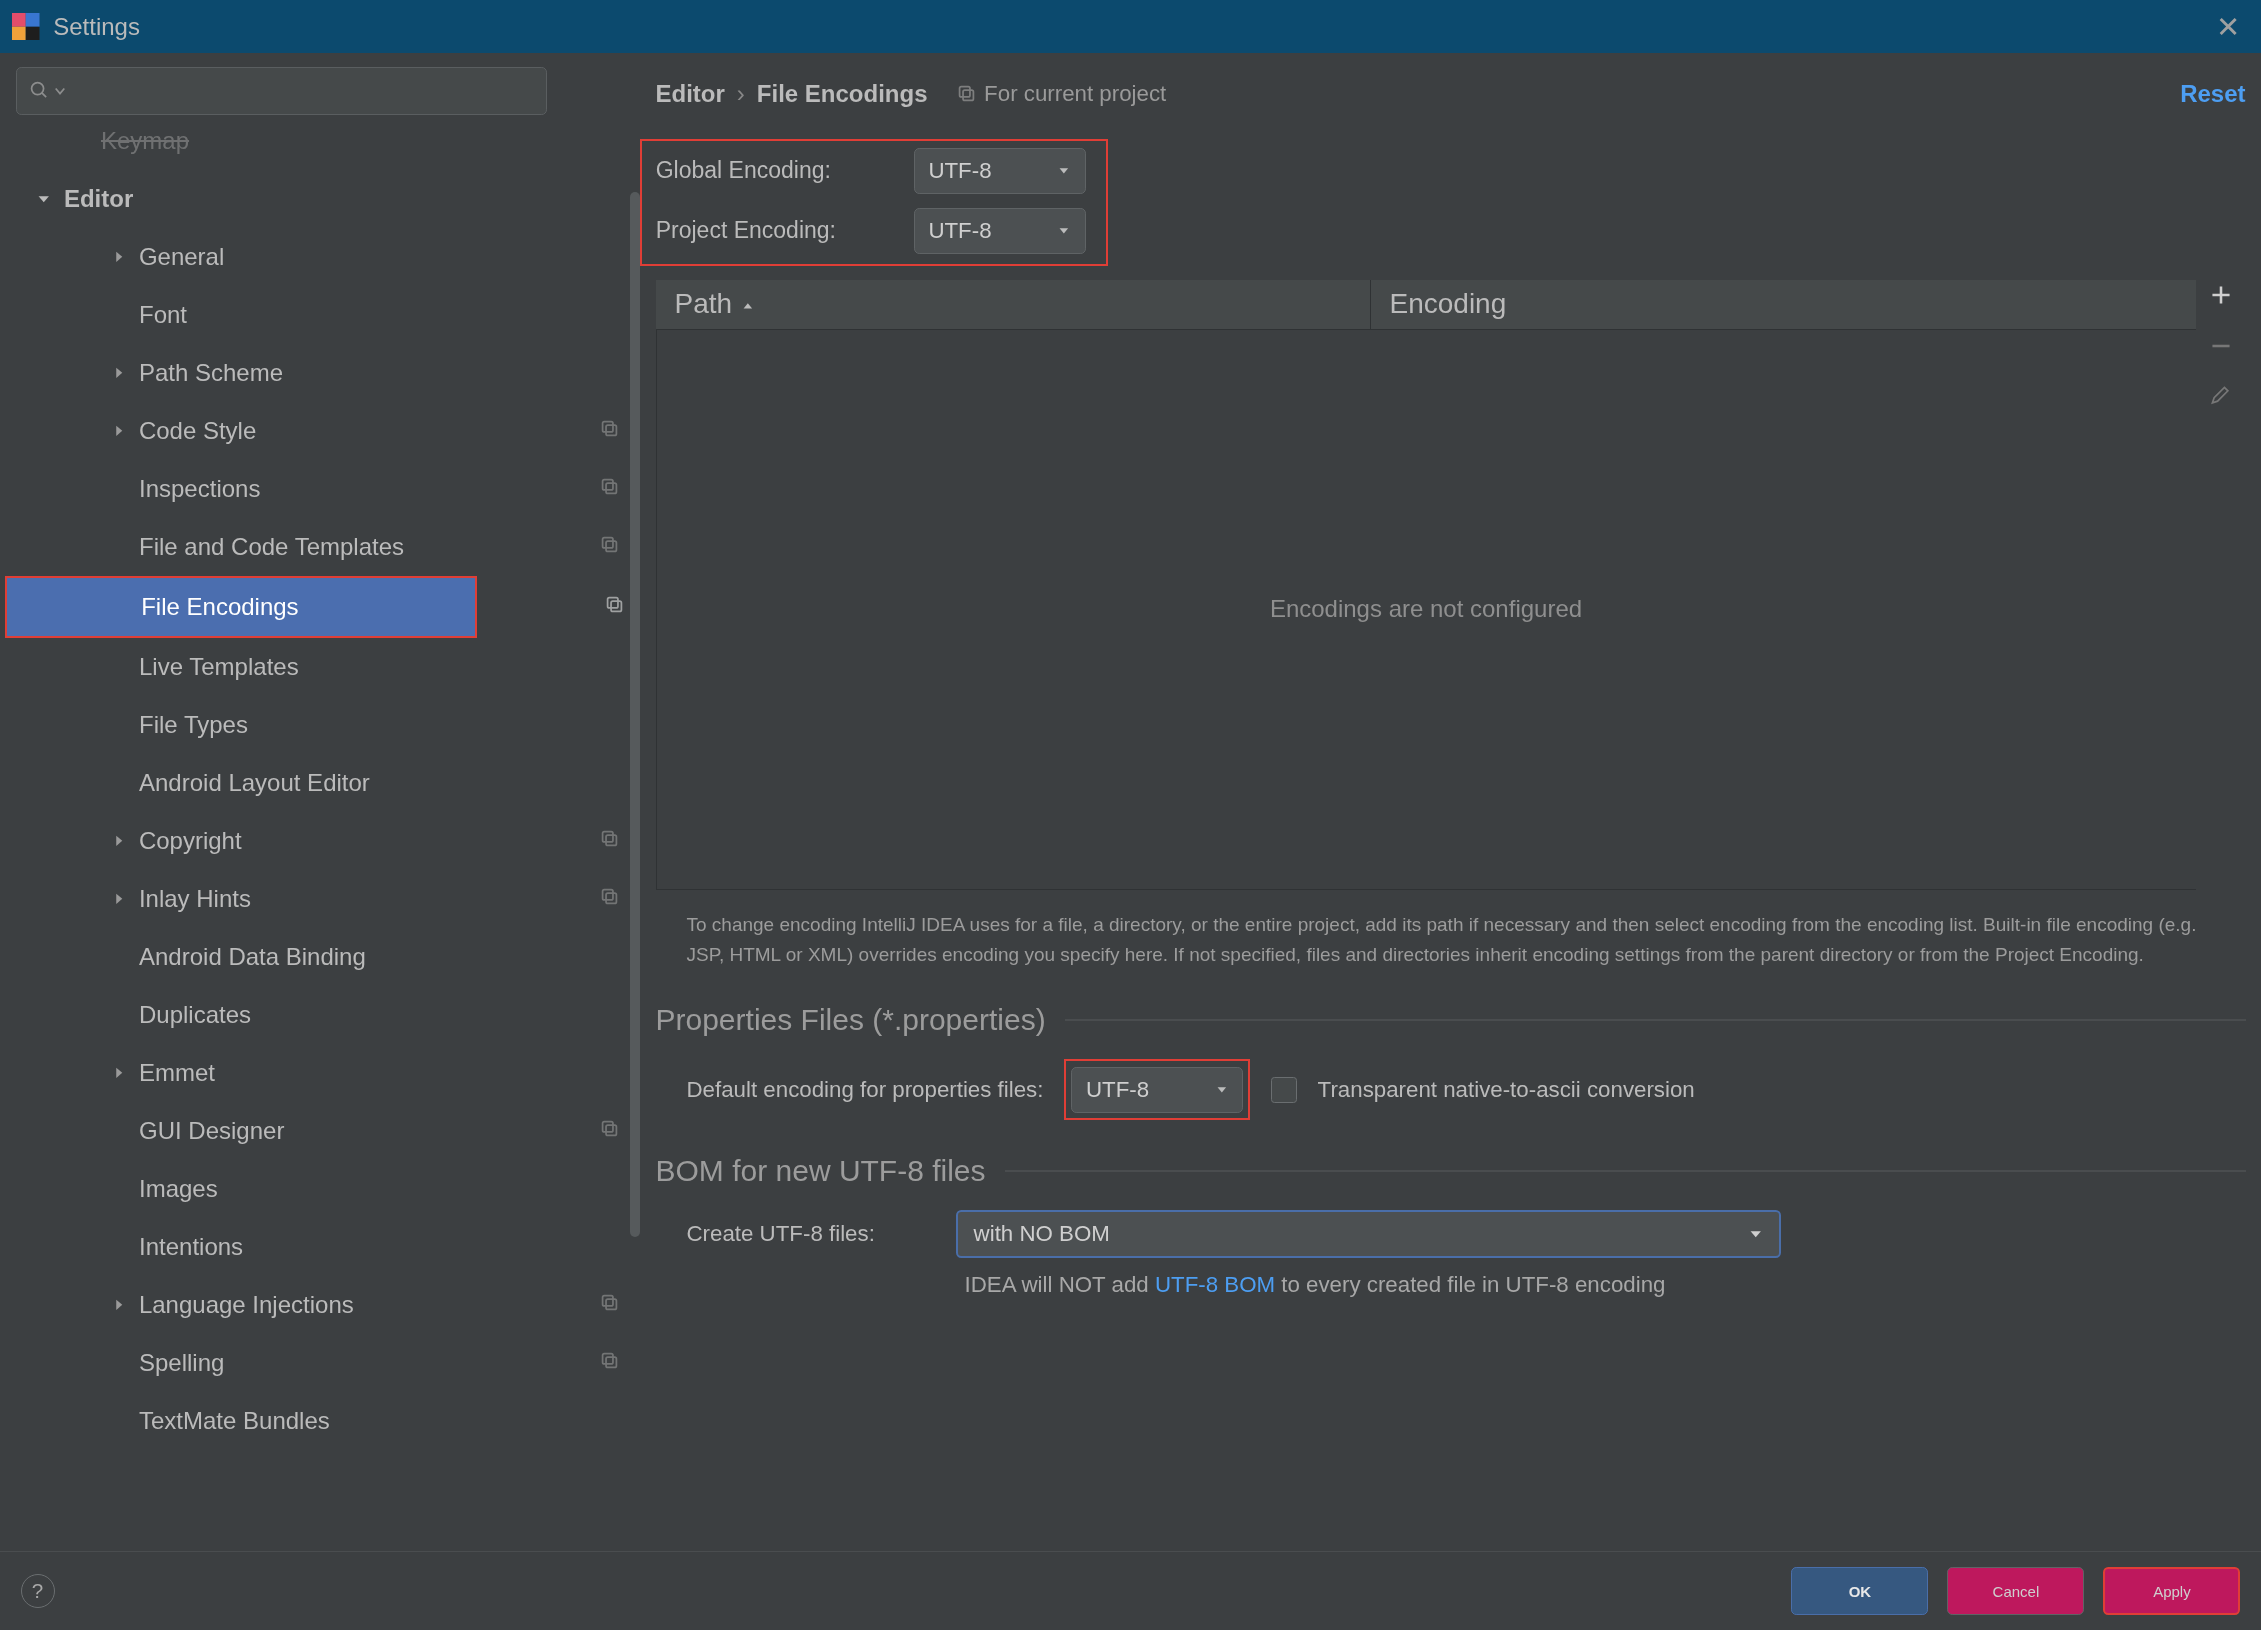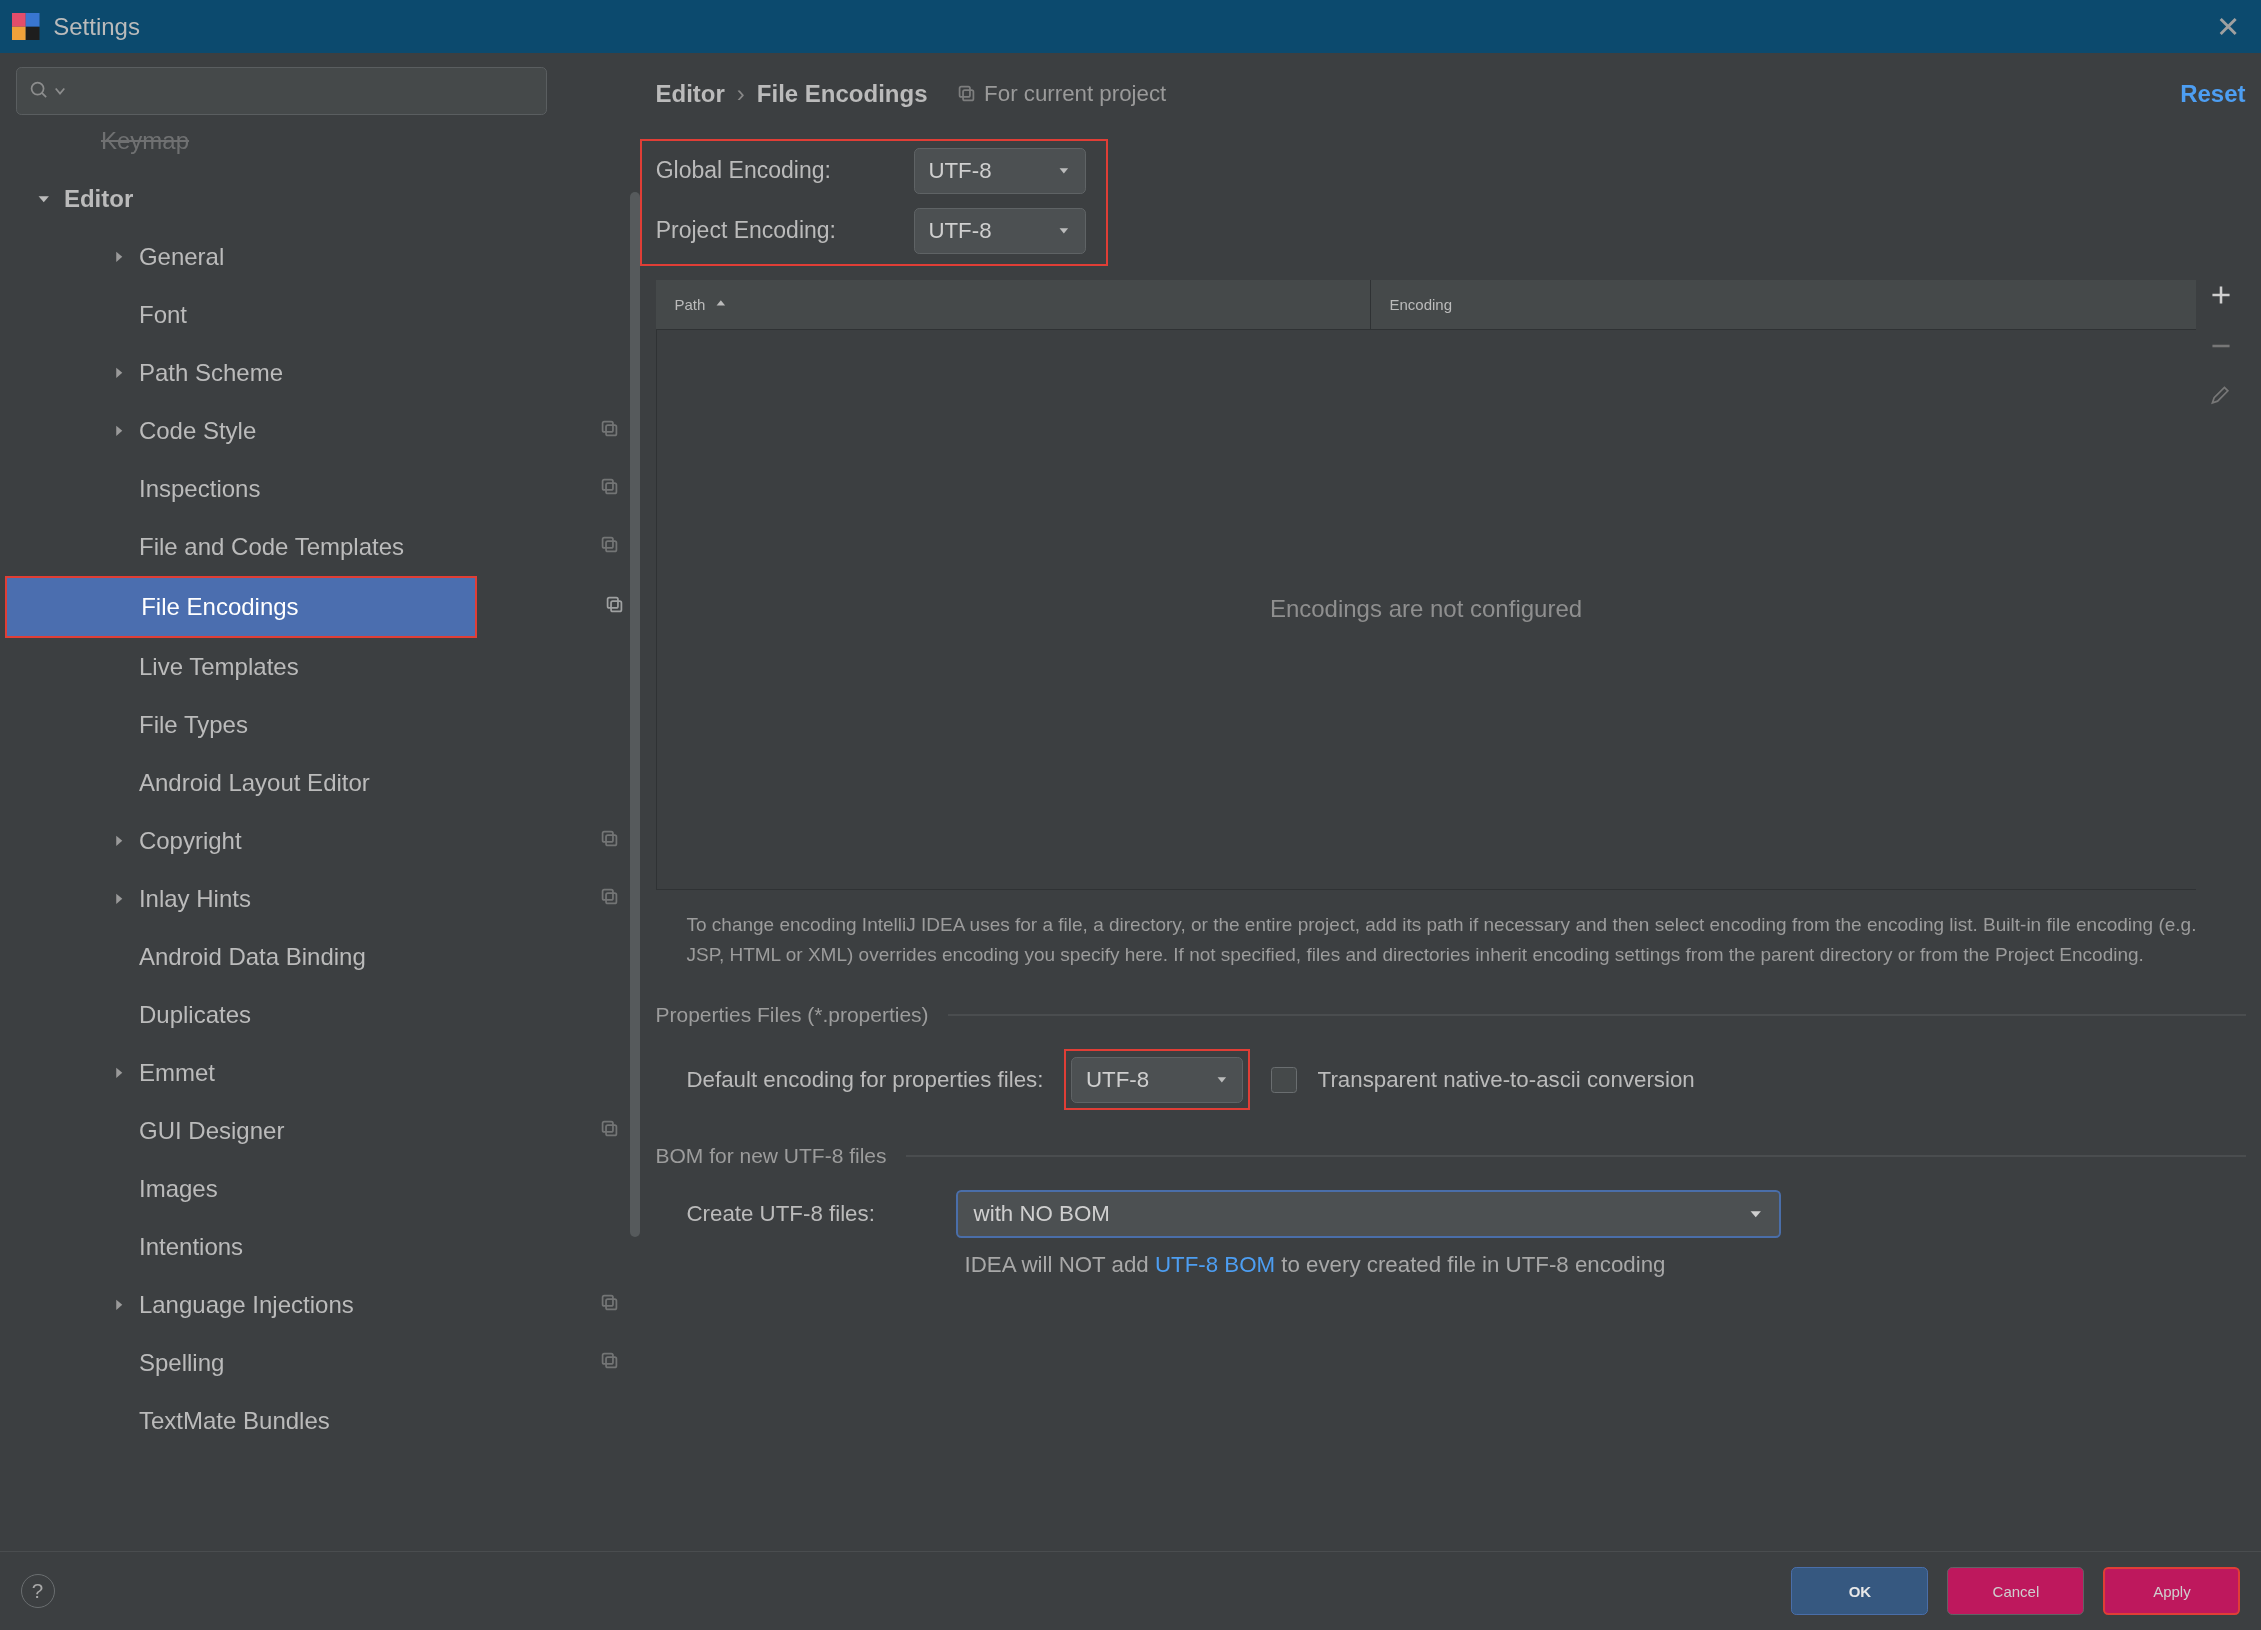--- a/index.html
+++ b/index.html
@@ -168,21 +168,21 @@
   .table-head {
     height: 50px;
     display: flex;
     background: #45494a;
     border-bottom: 1.7px solid #2f3234;
   }
   .th {
     display: flex; align-items: center;
     padding: 0 19px;
     color: #bbbbbb;
-    font-size: 15px;
+    font-size: 28px;
     border-right: 1.7px solid #2f3234;
   }
   .th.path { width: 715px; gap: 8.6px; }
   .th.encoding { flex: 1; border-right: none; }
   .table-body {
     background: #3c3f41;
     height: 560px;
     border-bottom: 1.7px solid #2f3234;
     border-left: 1.7px solid #2f3234;
     display: flex; align-items: center; justify-content: center;
@@ -204,21 +204,21 @@
     margin-top: 20.6px;
     padding: 0 31px;
     color: #9c9c9c;
     font-size: 19px;
     line-height: 1.55;
   }
 
   .section-title {
     margin-top: 34px;
     color: #9c9c9c;
-    font-size: 21px;
+    font-size: 30px;
     display: flex; align-items: center; gap: 19px;
   }
   .section-title .line {
     flex: 1; height: 1.7px; background: #4a4d4f;
   }
 
   .props-row {
     display: flex; align-items: center;
     gap: 20.6px;
     margin-top: 22.3px;

